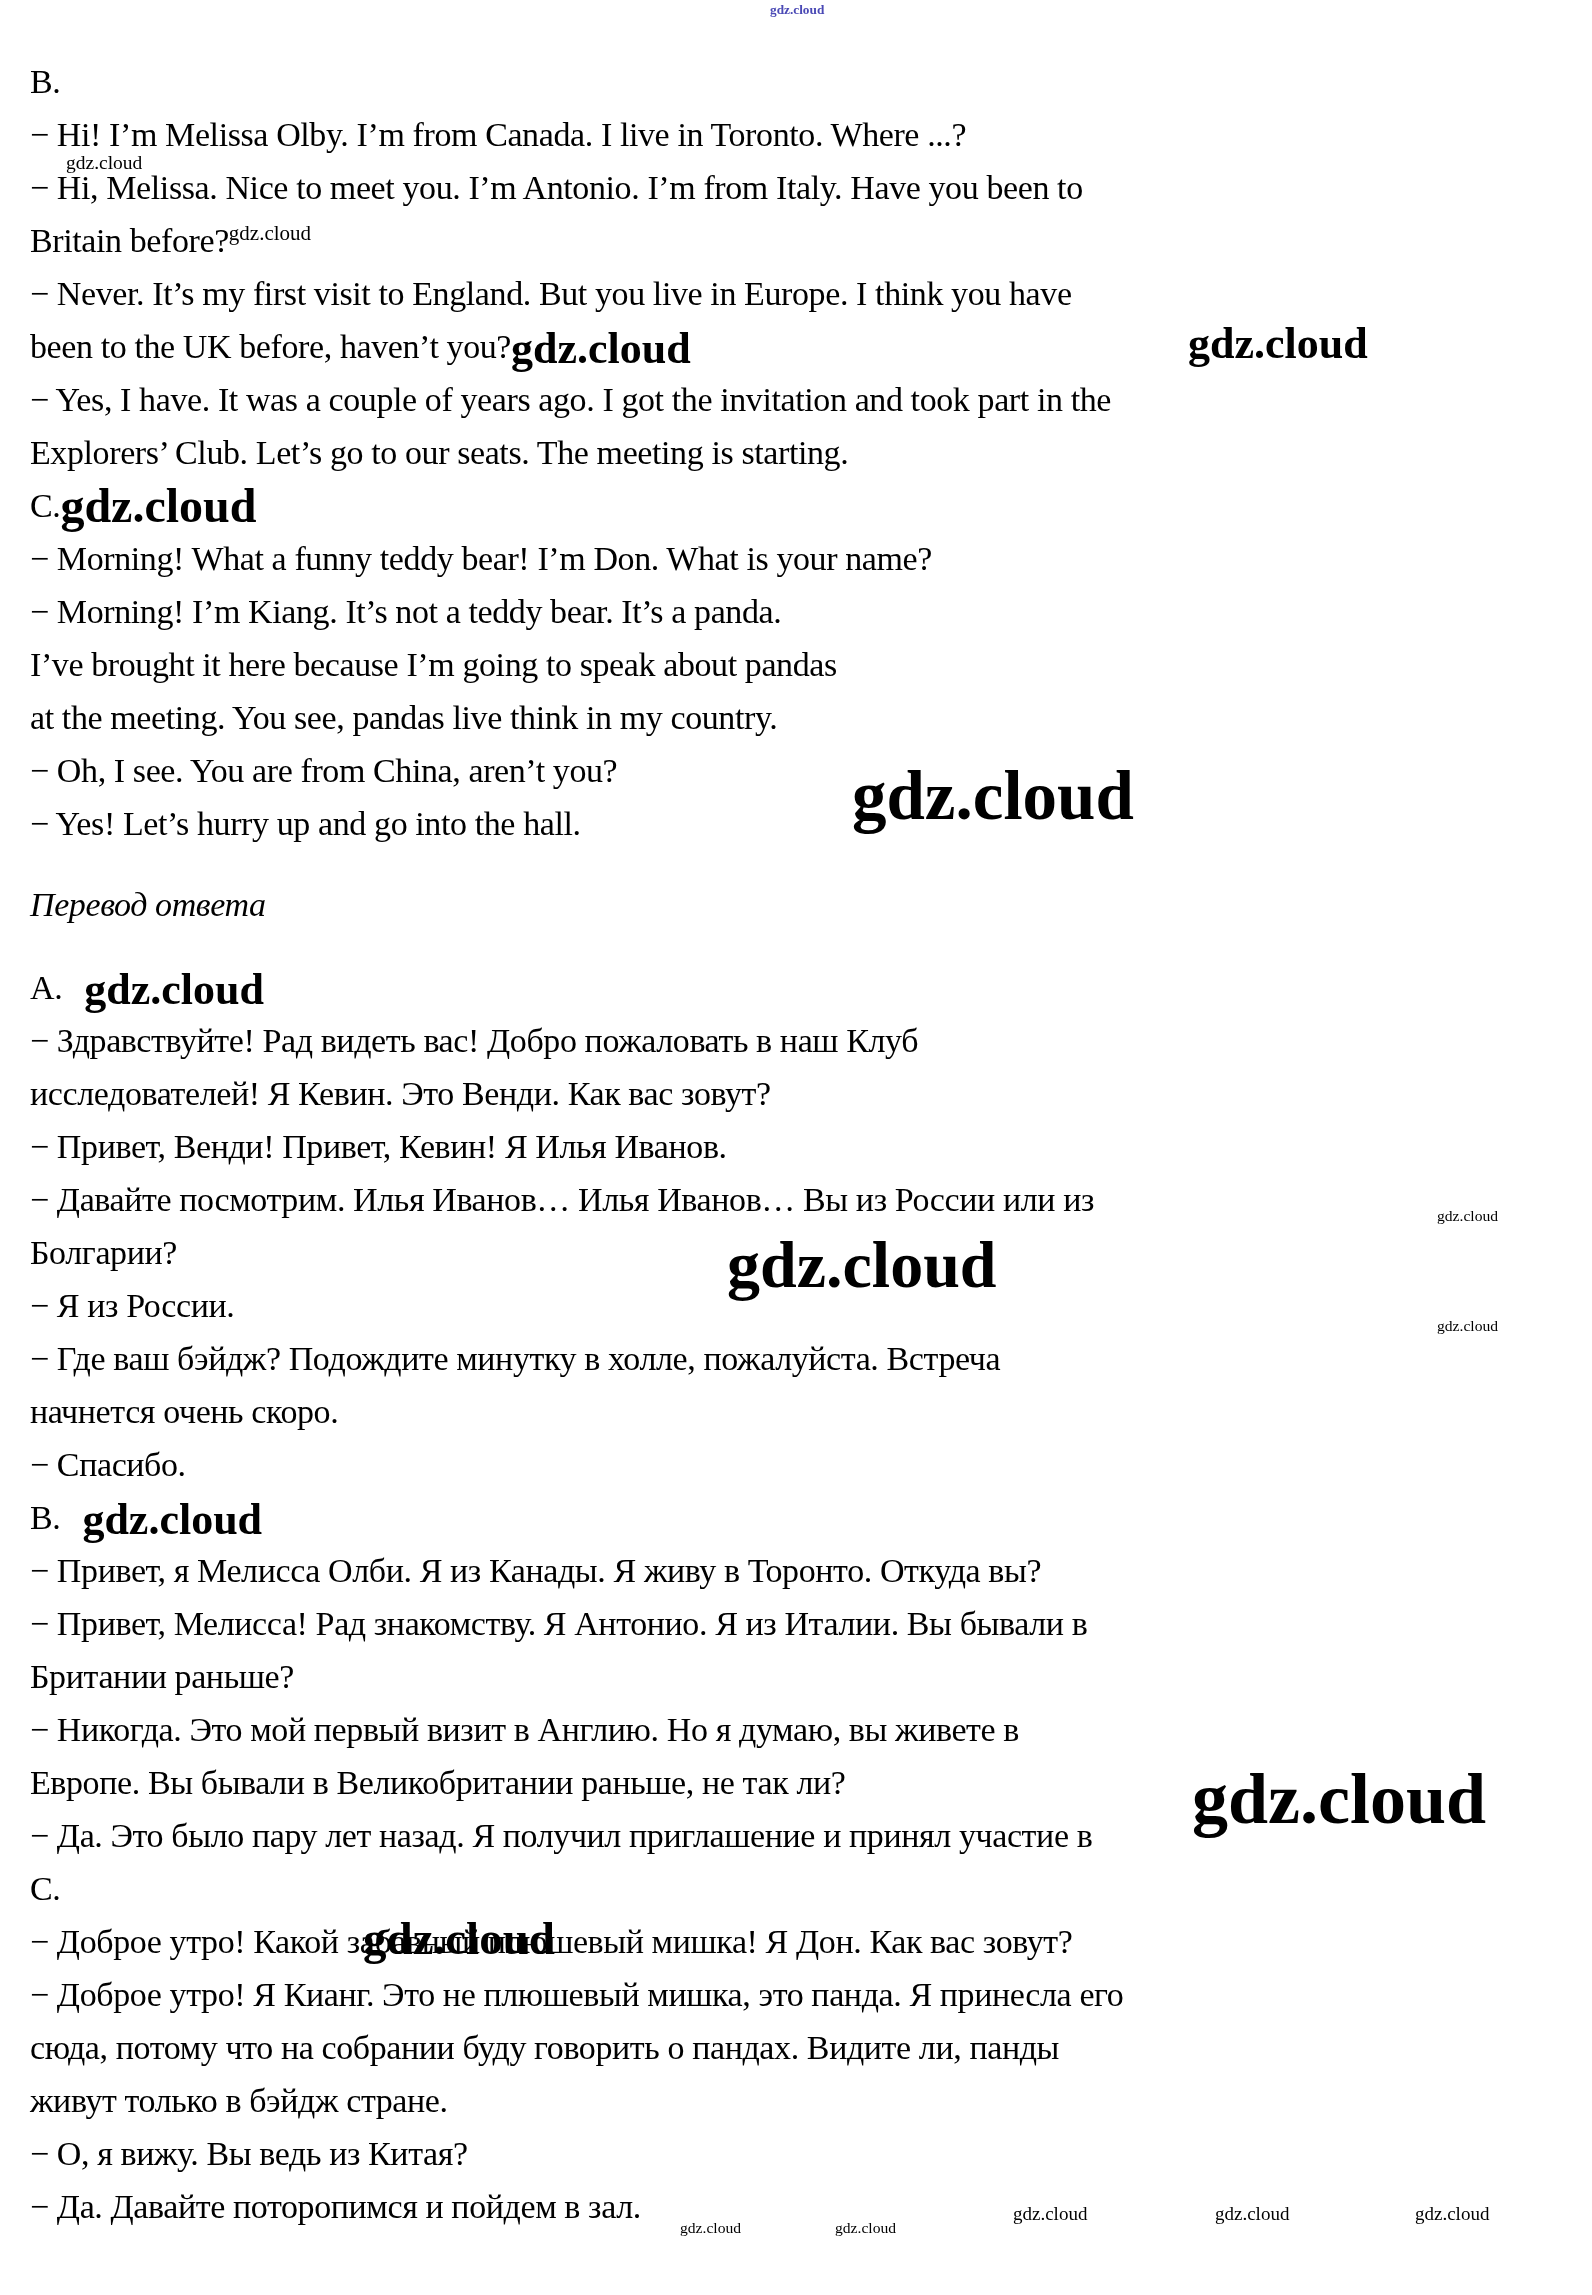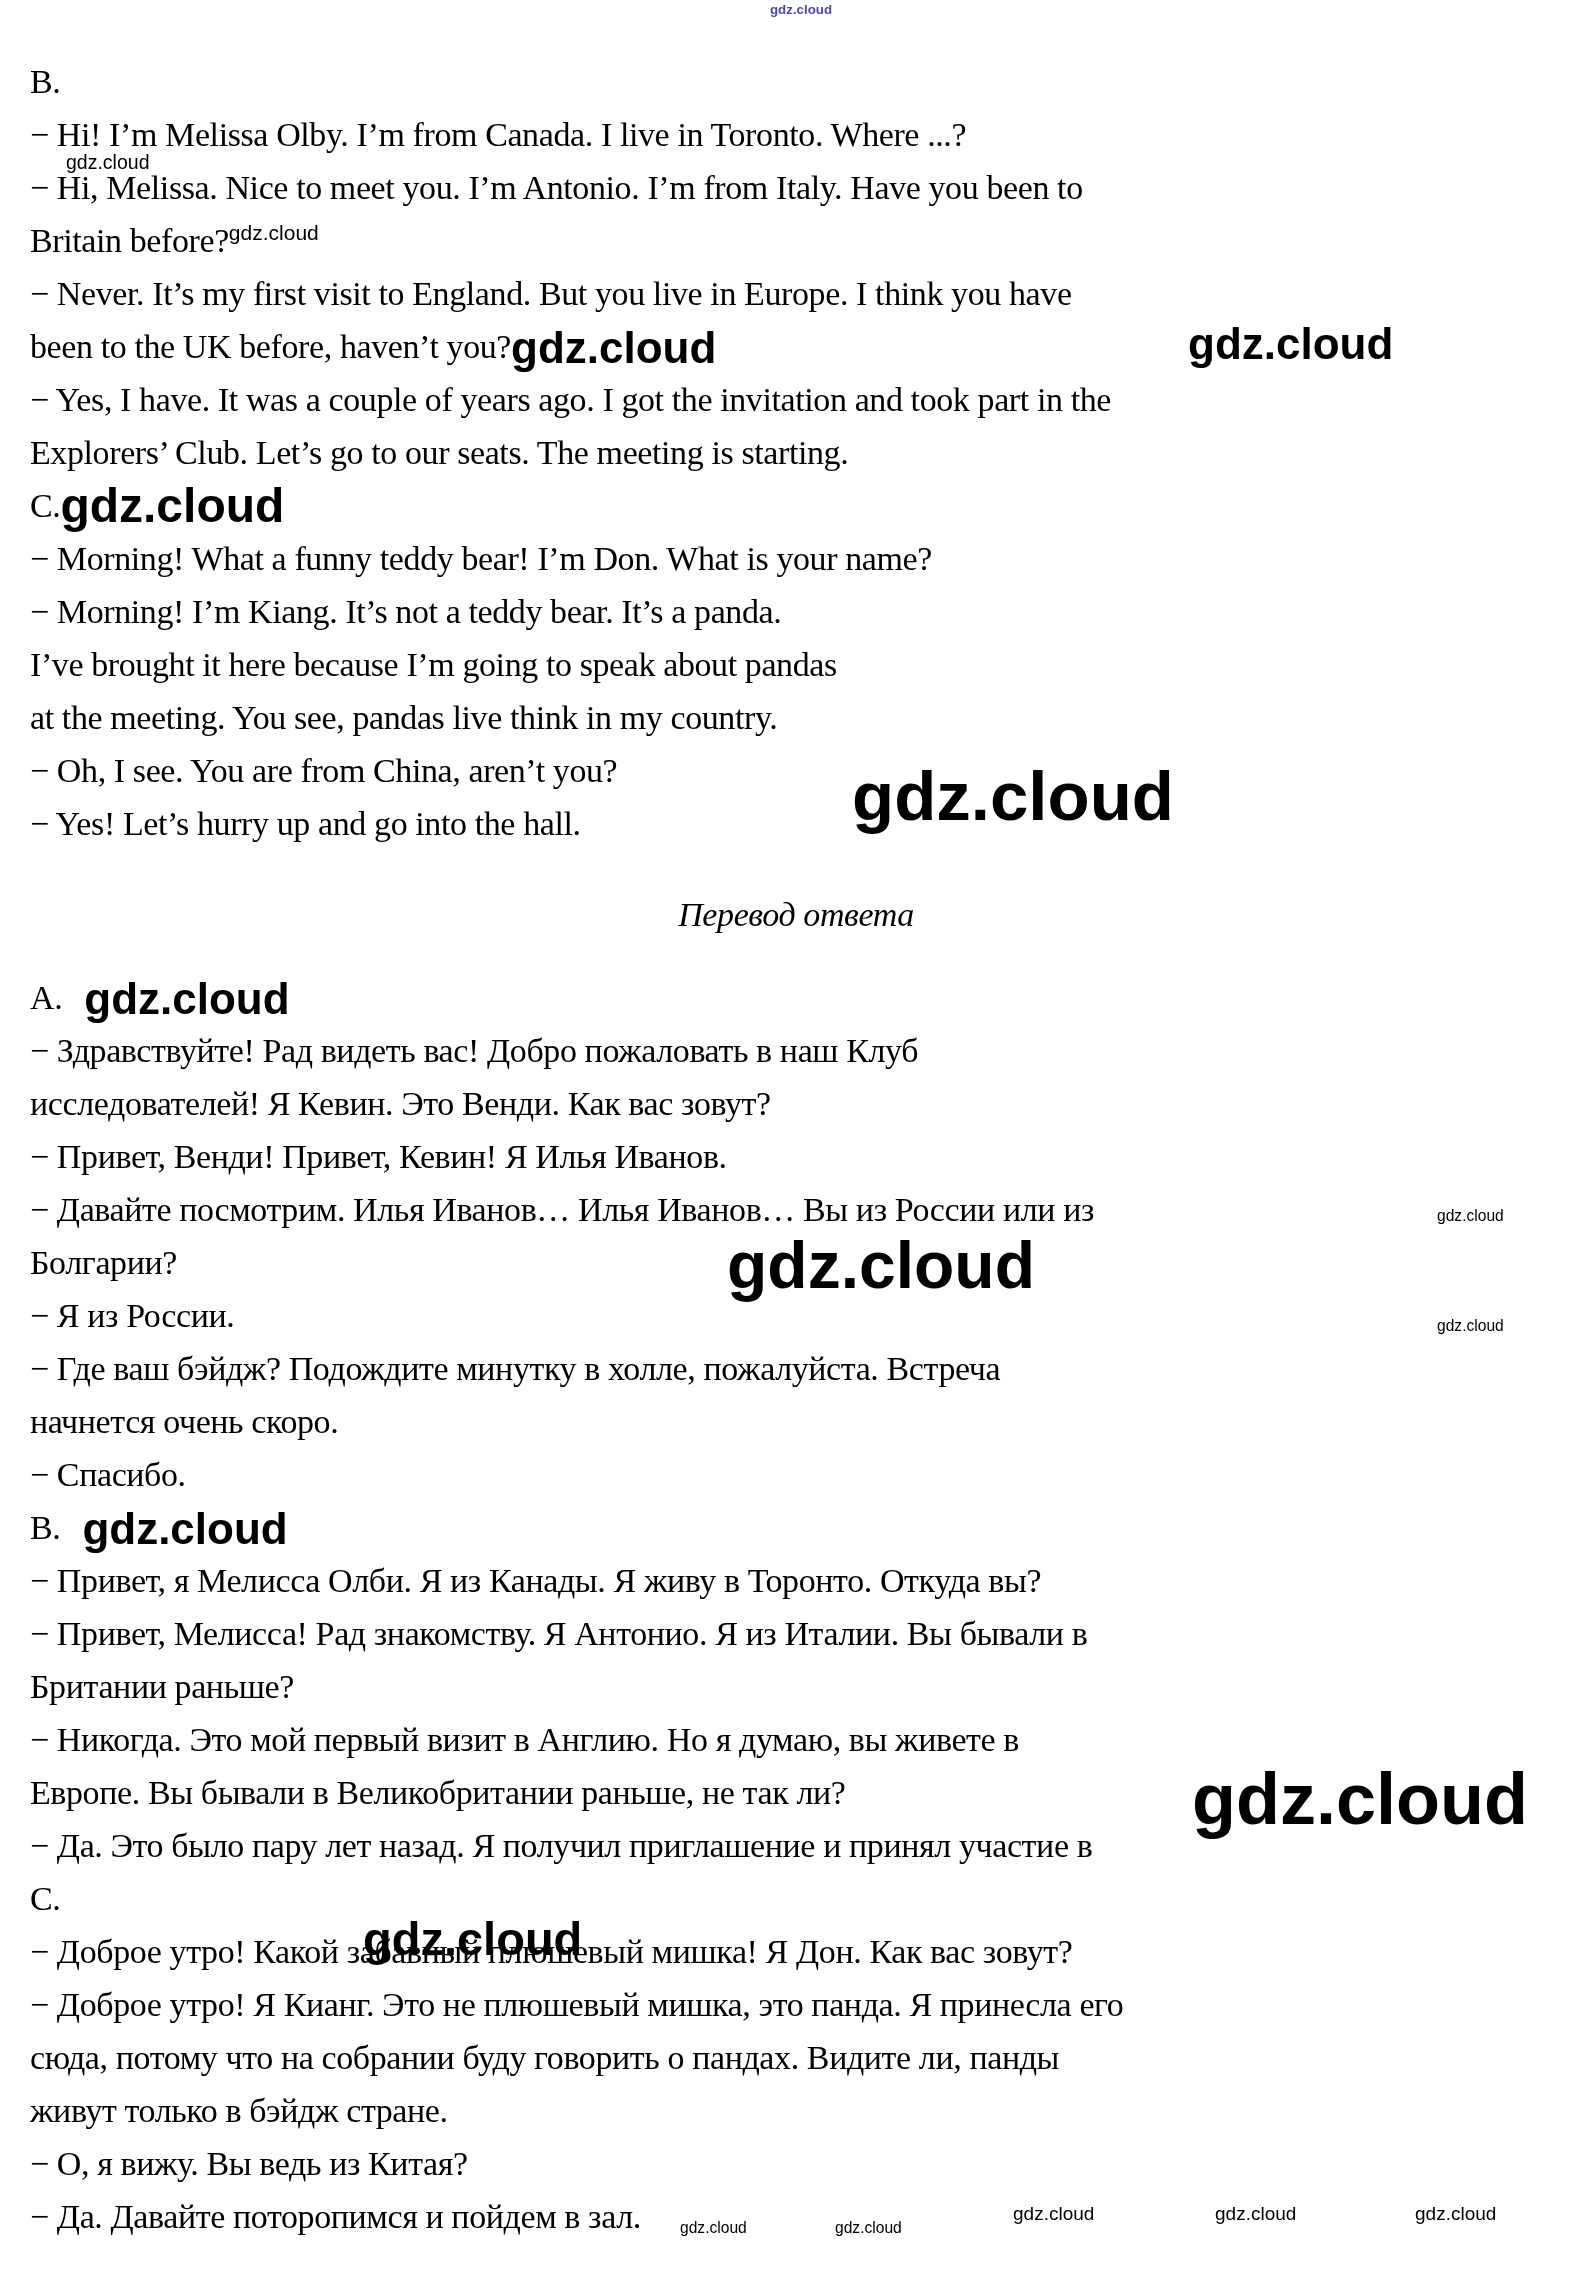--- a/index.html
+++ b/index.html
@@ -18,21 +18,21 @@
   }
   .line {
     font-size:34px;
     line-height:53px;
     height:53px;
     white-space:nowrap;
     letter-spacing:-0.4px;
   }
   .line.italic { font-style:italic; }
   .wm {
-    font-family:Liberation Sans, sans-serif;
+    font-family:Liberation Serif, serif;
     font-weight:400;
     line-height:1;
     letter-spacing:0;
     color:#000000;
   }
   .wm.bold { font-weight:700; }
   .wm.inline { vertical-align:-4.7px; }
   .wm.inline.sup { vertical-align:super; }
   .wm.abs { position:absolute; white-space:nowrap; }
   .overlay { position:absolute; inset:0; pointer-events:none; }
@@ -50,21 +50,21 @@
       <div class="line"><span>been to the UK before, haven’t you?</span><span class="wm inline bold" style="font-size: 44px;">gdz.cloud</span></div>
       <div class="line"><span>− Yes, I have. It was a couple of years ago. I got the invitation and took part in the</span></div>
       <div class="line"><span>Explorers’ Club. Let’s go to our seats. The meeting is starting.</span></div>
       <div class="line"><span>C.</span><span class="wm inline bold" style="font-size: 48px;">gdz.cloud</span></div>
       <div class="line"><span>− Morning! What a funny teddy bear! I’m Don. What is your name?</span></div>
       <div class="line"><span>− Morning! I’m Kiang. It’s not a teddy bear. It’s a panda.</span></div>
       <div class="line"><span>I’ve brought it here because I’m going to speak about pandas</span></div>
       <div class="line"><span>at the meeting. You see, pandas live think in my country.</span></div>
       <div class="line"><span>− Oh, I see. You are from China, aren’t you?</span></div>
       <div class="line"><span>− Yes! Let’s hurry up and go into the hall.</span></div>
-      <div class="line italic" style="margin-top: 38px; text-align: center;"><span>Перевод ответа</span></div>
+      <div class="line italic" style="margin-top: 28px;"><span>Перевод ответа</span></div>
       <div class="line" style="margin-top: 30px;"><span>A.</span><span class="wm inline bold" style="font-size: 44px; margin-left: 22px;">gdz.cloud</span></div>
       <div class="line"><span>− Здравствуйте! Рад видеть вас! Добро пожаловать в наш Клуб</span></div>
       <div class="line"><span>исследователей! Я Кевин. Это Венди. Как вас зовут?</span></div>
       <div class="line"><span>− Привет, Венди! Привет, Кевин! Я Илья Иванов.</span></div>
       <div class="line"><span>− Давайте посмотрим. Илья Иванов… Илья Иванов… Вы из России или из</span></div>
       <div class="line"><span>Болгарии?</span></div>
       <div class="line"><span>− Я из России.</span></div>
       <div class="line"><span>− Где ваш бэйдж? Подождите минутку в холле, пожалуйста. Встреча</span></div>
       <div class="line"><span>начнется очень скоро.</span></div>
       <div class="line"><span>− Спасибо.</span></div>

